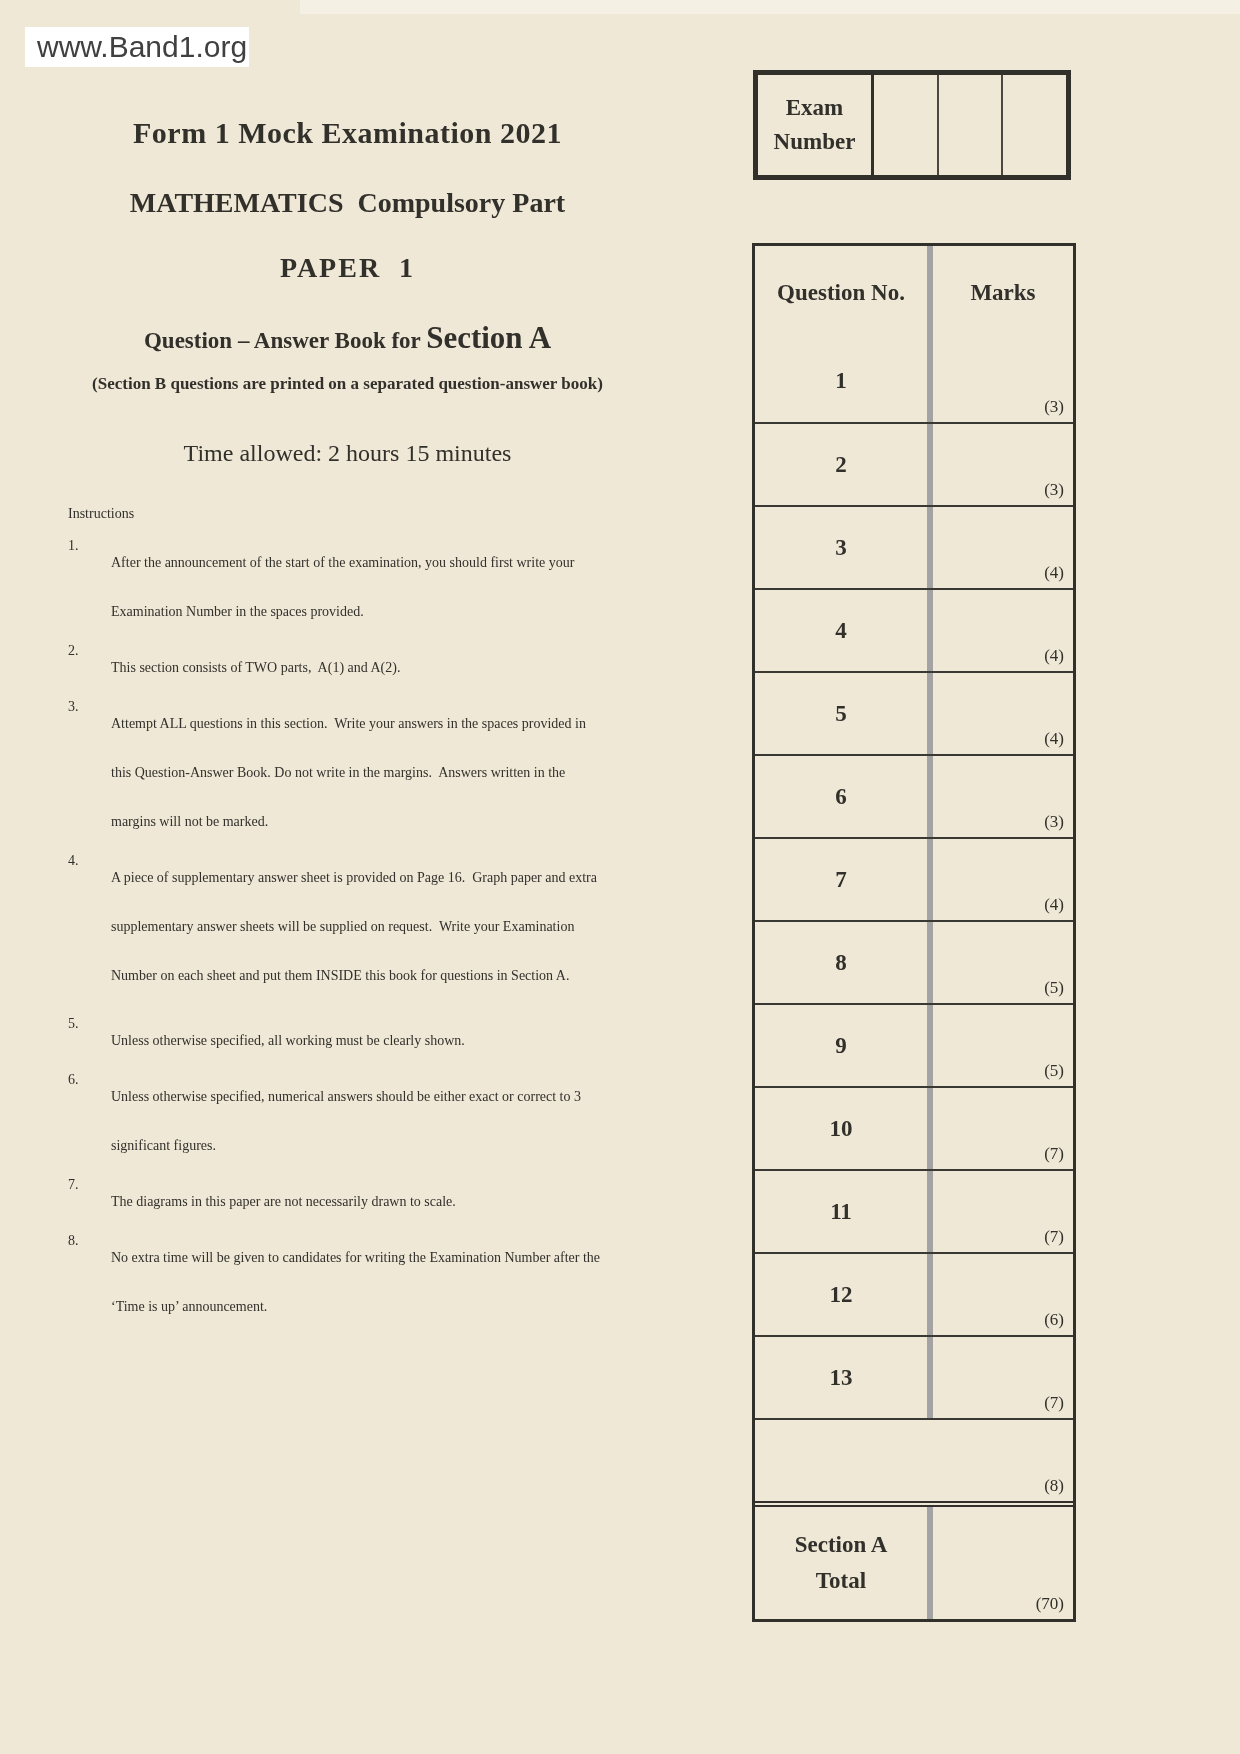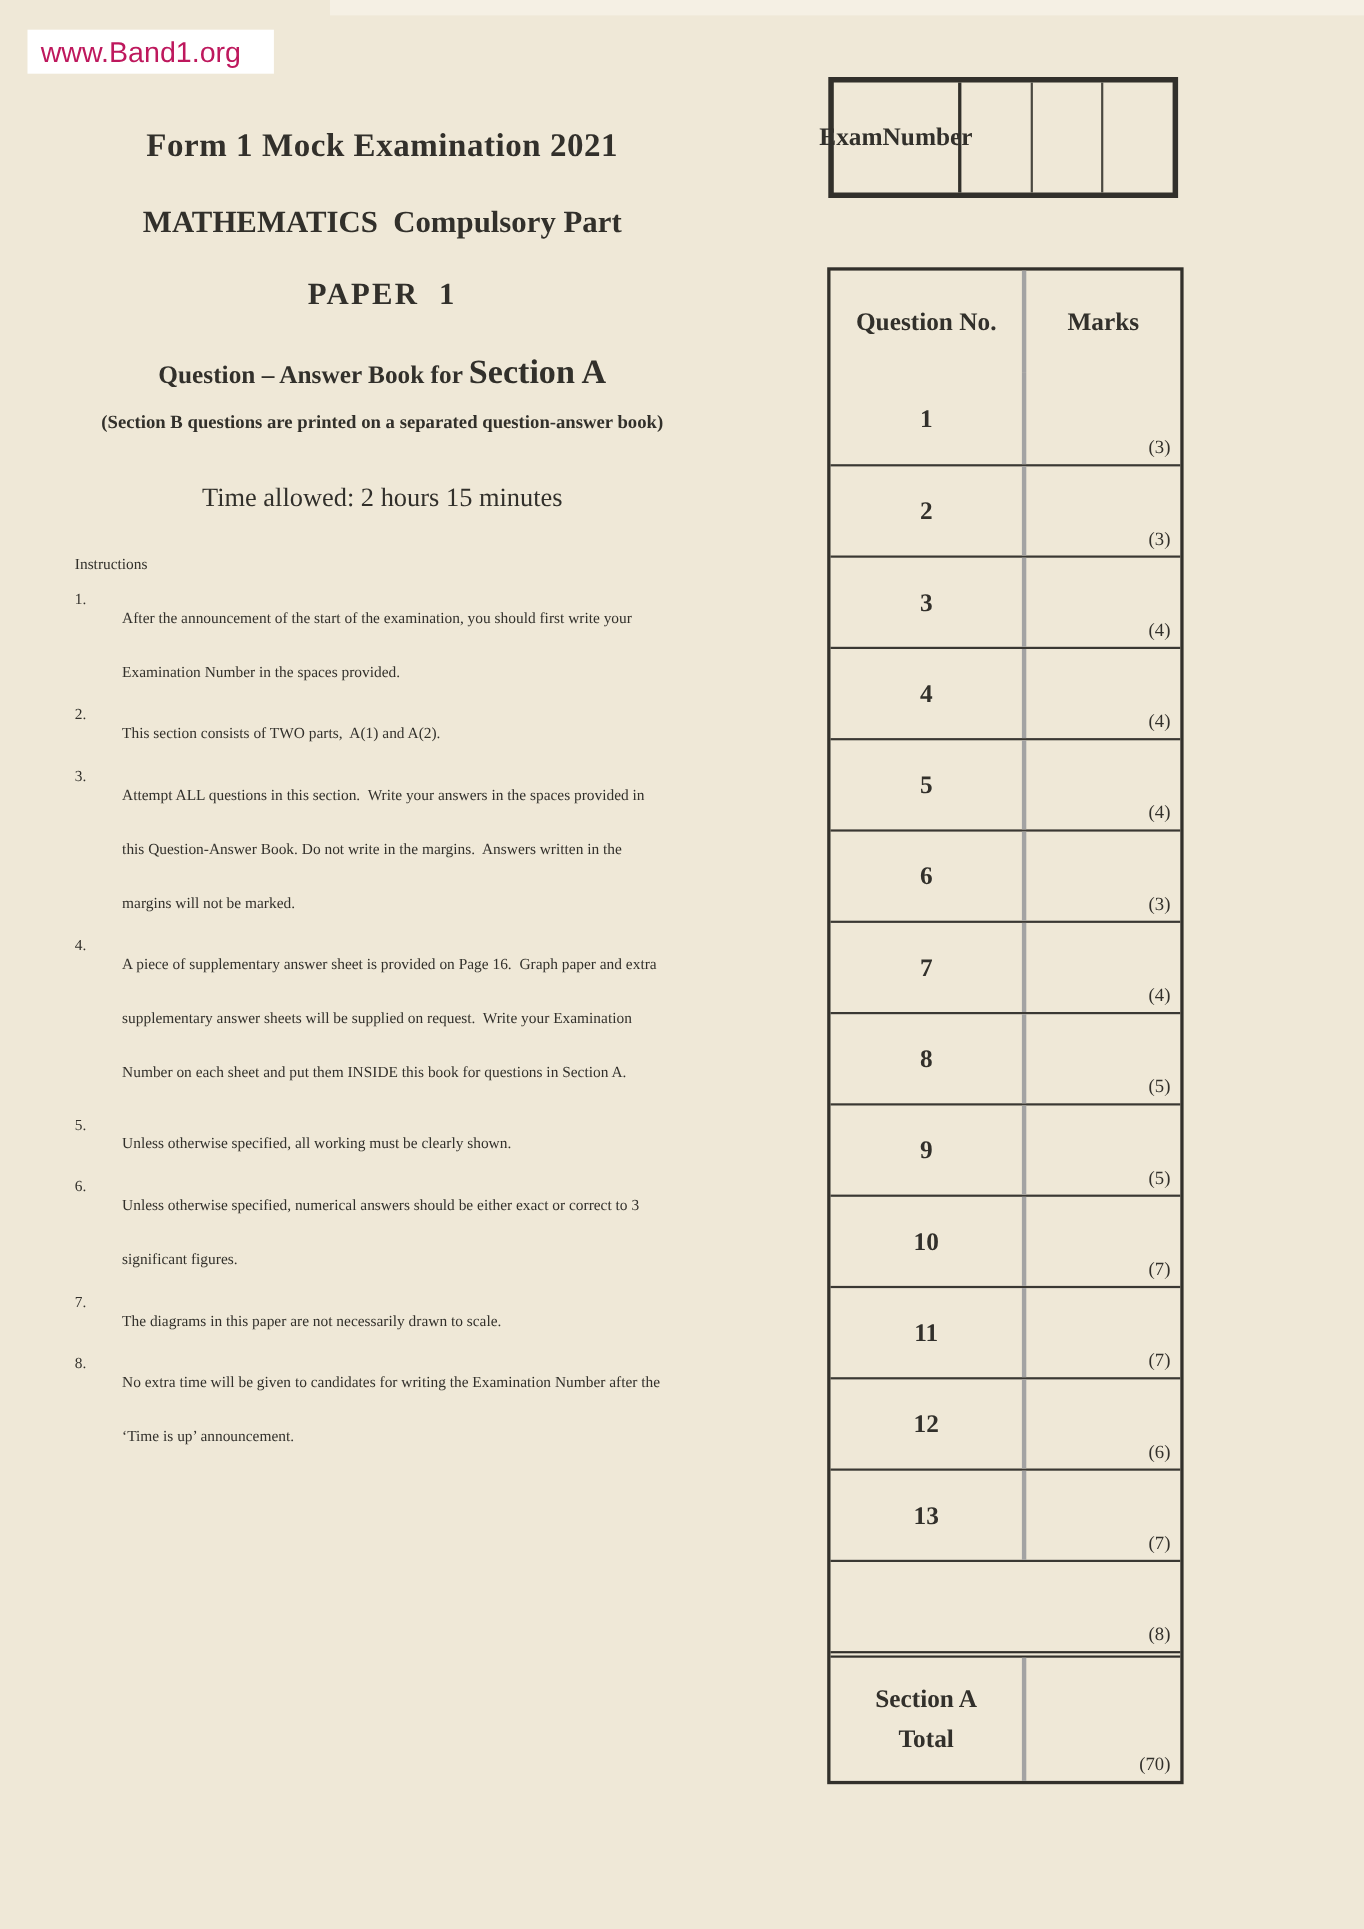--- a/index.html
+++ b/index.html
@@ -8,21 +8,21 @@
   .page {
     position:relative; width:1240px; height:1754px;
     background:#efe8d7; color:#32302b; overflow:hidden;
   }
   
   .page::before{ content:""; position:absolute; left:300px; top:0; width:940px; height:14px; background:#f8f5ec; opacity:.6; }
 
   .watermark{
     position:absolute; left:25px; top:27px; width:224px; height:40px;
     background:#ffffff; display:flex; align-items:center; padding-left:12px;
-    font-family:"Liberation Sans", sans-serif; font-size:26px; color:#be185d;
+    font-family:"Liberation Sans", sans-serif; font-size:30px; color:#404040;
   }
 
   .title-block{ position:absolute; left:60px; width:575px; text-align:center; font-weight:bold; white-space:pre-wrap; }
   .t-main   { top:116px; font-size:30px; letter-spacing:.5px; }
   .t-subject{ top:187px; font-size:28px; }
   .t-paper  { top:252px; font-size:28px; letter-spacing:2px; }
   .t-bookfor{ top:320px; font-size:23px; }
   .t-bookfor .big{ font-size:31px; }
   .t-note   { top:374px; font-size:17px; }
   .t-time   { top:440px; font-size:24px; font-weight:normal; }
@@ -34,35 +34,35 @@
   .ins-num{ width:43px; flex:none; }
   .ins-text{ width:492px; line-height:49px; white-space:pre-wrap; }
 
   
   .exam-box{
     position:absolute; left:753px; top:70px; width:318px; height:110px;
     border:5px solid #32302b; display:flex; background:#efe8d7;
   }
   .exam-label{
     width:116px; flex:none; border-right:3px solid #32302b;
-    display:flex; justify-content:center; align-items:center;
+    display:flex; flex-direction:column; justify-content:center; align-items:center;
     font-weight:bold; font-size:23px; line-height:34px;
   }
   .exam-cell{ flex:1; border-right:2px solid #4a4840; }
   .exam-cell:last-child{ border-right:none; }
 
   
   .marks-table{
     position:absolute; left:752px; top:243px; width:324px;
     border:3px solid #32302b; background:#efe8d7;
   }
   .mt-row{ display:flex; border-top:2px solid #3a3833; }
   .mt-row:first-child{ border-top:none; }
   .mt-q{
-    width:178px; flex:none; border-right:4px solid #a3a3a3;
+    width:178px; flex:none; border-right:6px solid #a3a3a3;
     display:flex; align-items:center; justify-content:center;
     font-weight:bold; font-size:23px; text-align:center;
   }
   .mt-m{ flex:1; position:relative; }
   .mt-marks{ position:absolute; right:9px; bottom:5px; font-size:17px; }
   .mt-header{ height:93px; }
   .mt-header .mt-q, .mt-header .mt-m{
     display:flex; align-items:center; justify-content:center;
     font-weight:bold; font-size:23px;
   }

